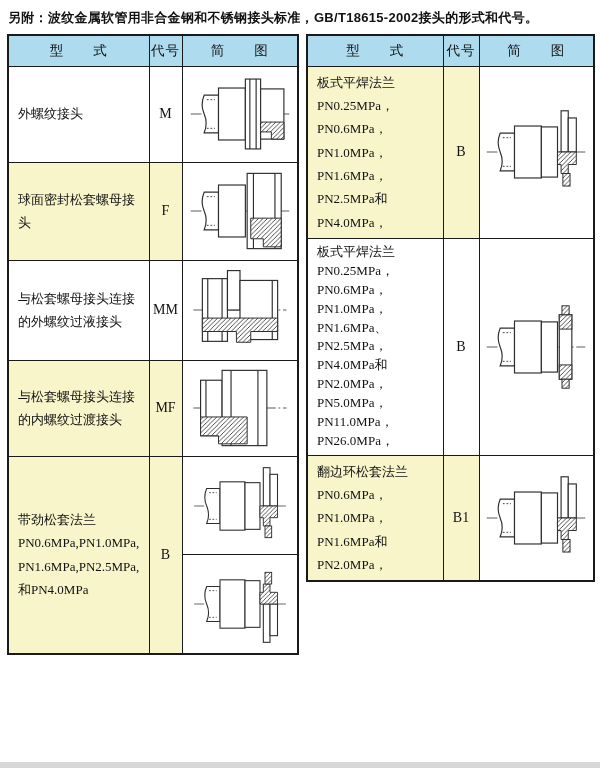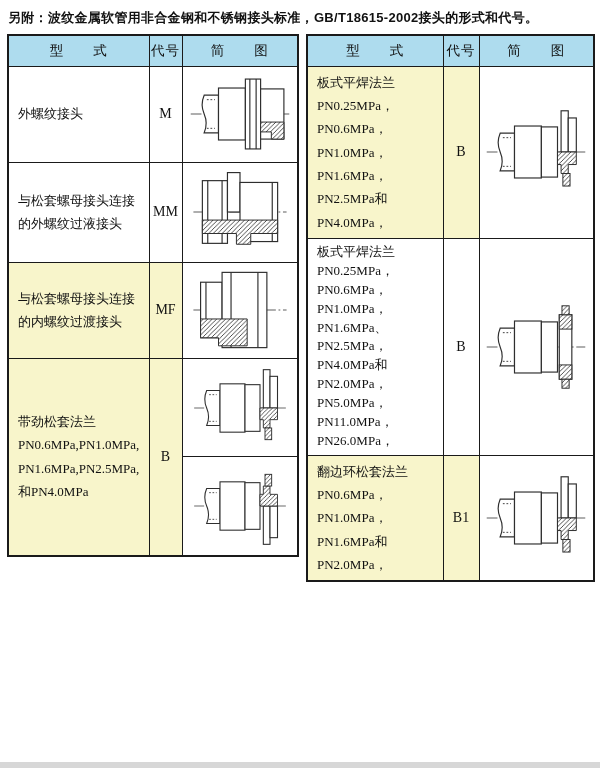--- a/index.html
+++ b/index.html
@@ -164,20 +164,29 @@
     </tr>
     <tr style="height:96px">
       <td class="c-type">外螺纹接头</td>
       <td class="c-code">M</td>
       <td class="c-diag">
         <svg class="diag" viewBox="0 0 116 96">
               <use href="#d-m"></use>
             </svg>
       </td>
     </tr>
+    <tr style="height:98px">
+      <td class="c-type hl">球面密封松套螺母接头</td>
+      <td class="c-code hl">F</td>
+      <td class="c-diag">
+        <svg class="diag" viewBox="0 0 116 96">
+              <use href="#d-f"></use>
+            </svg>
+      </td>
+    </tr>
     <tr style="height:100px">
       <td class="c-type">与松套螺母接头连接的外螺纹过液接头</td>
       <td class="c-code">MM</td>
       <td class="c-diag">
         <svg class="diag" viewBox="0 0 116 96">
               <use href="#d-mm"></use>
             </svg>
       </td>
     </tr>
     <tr style="height:96px">

